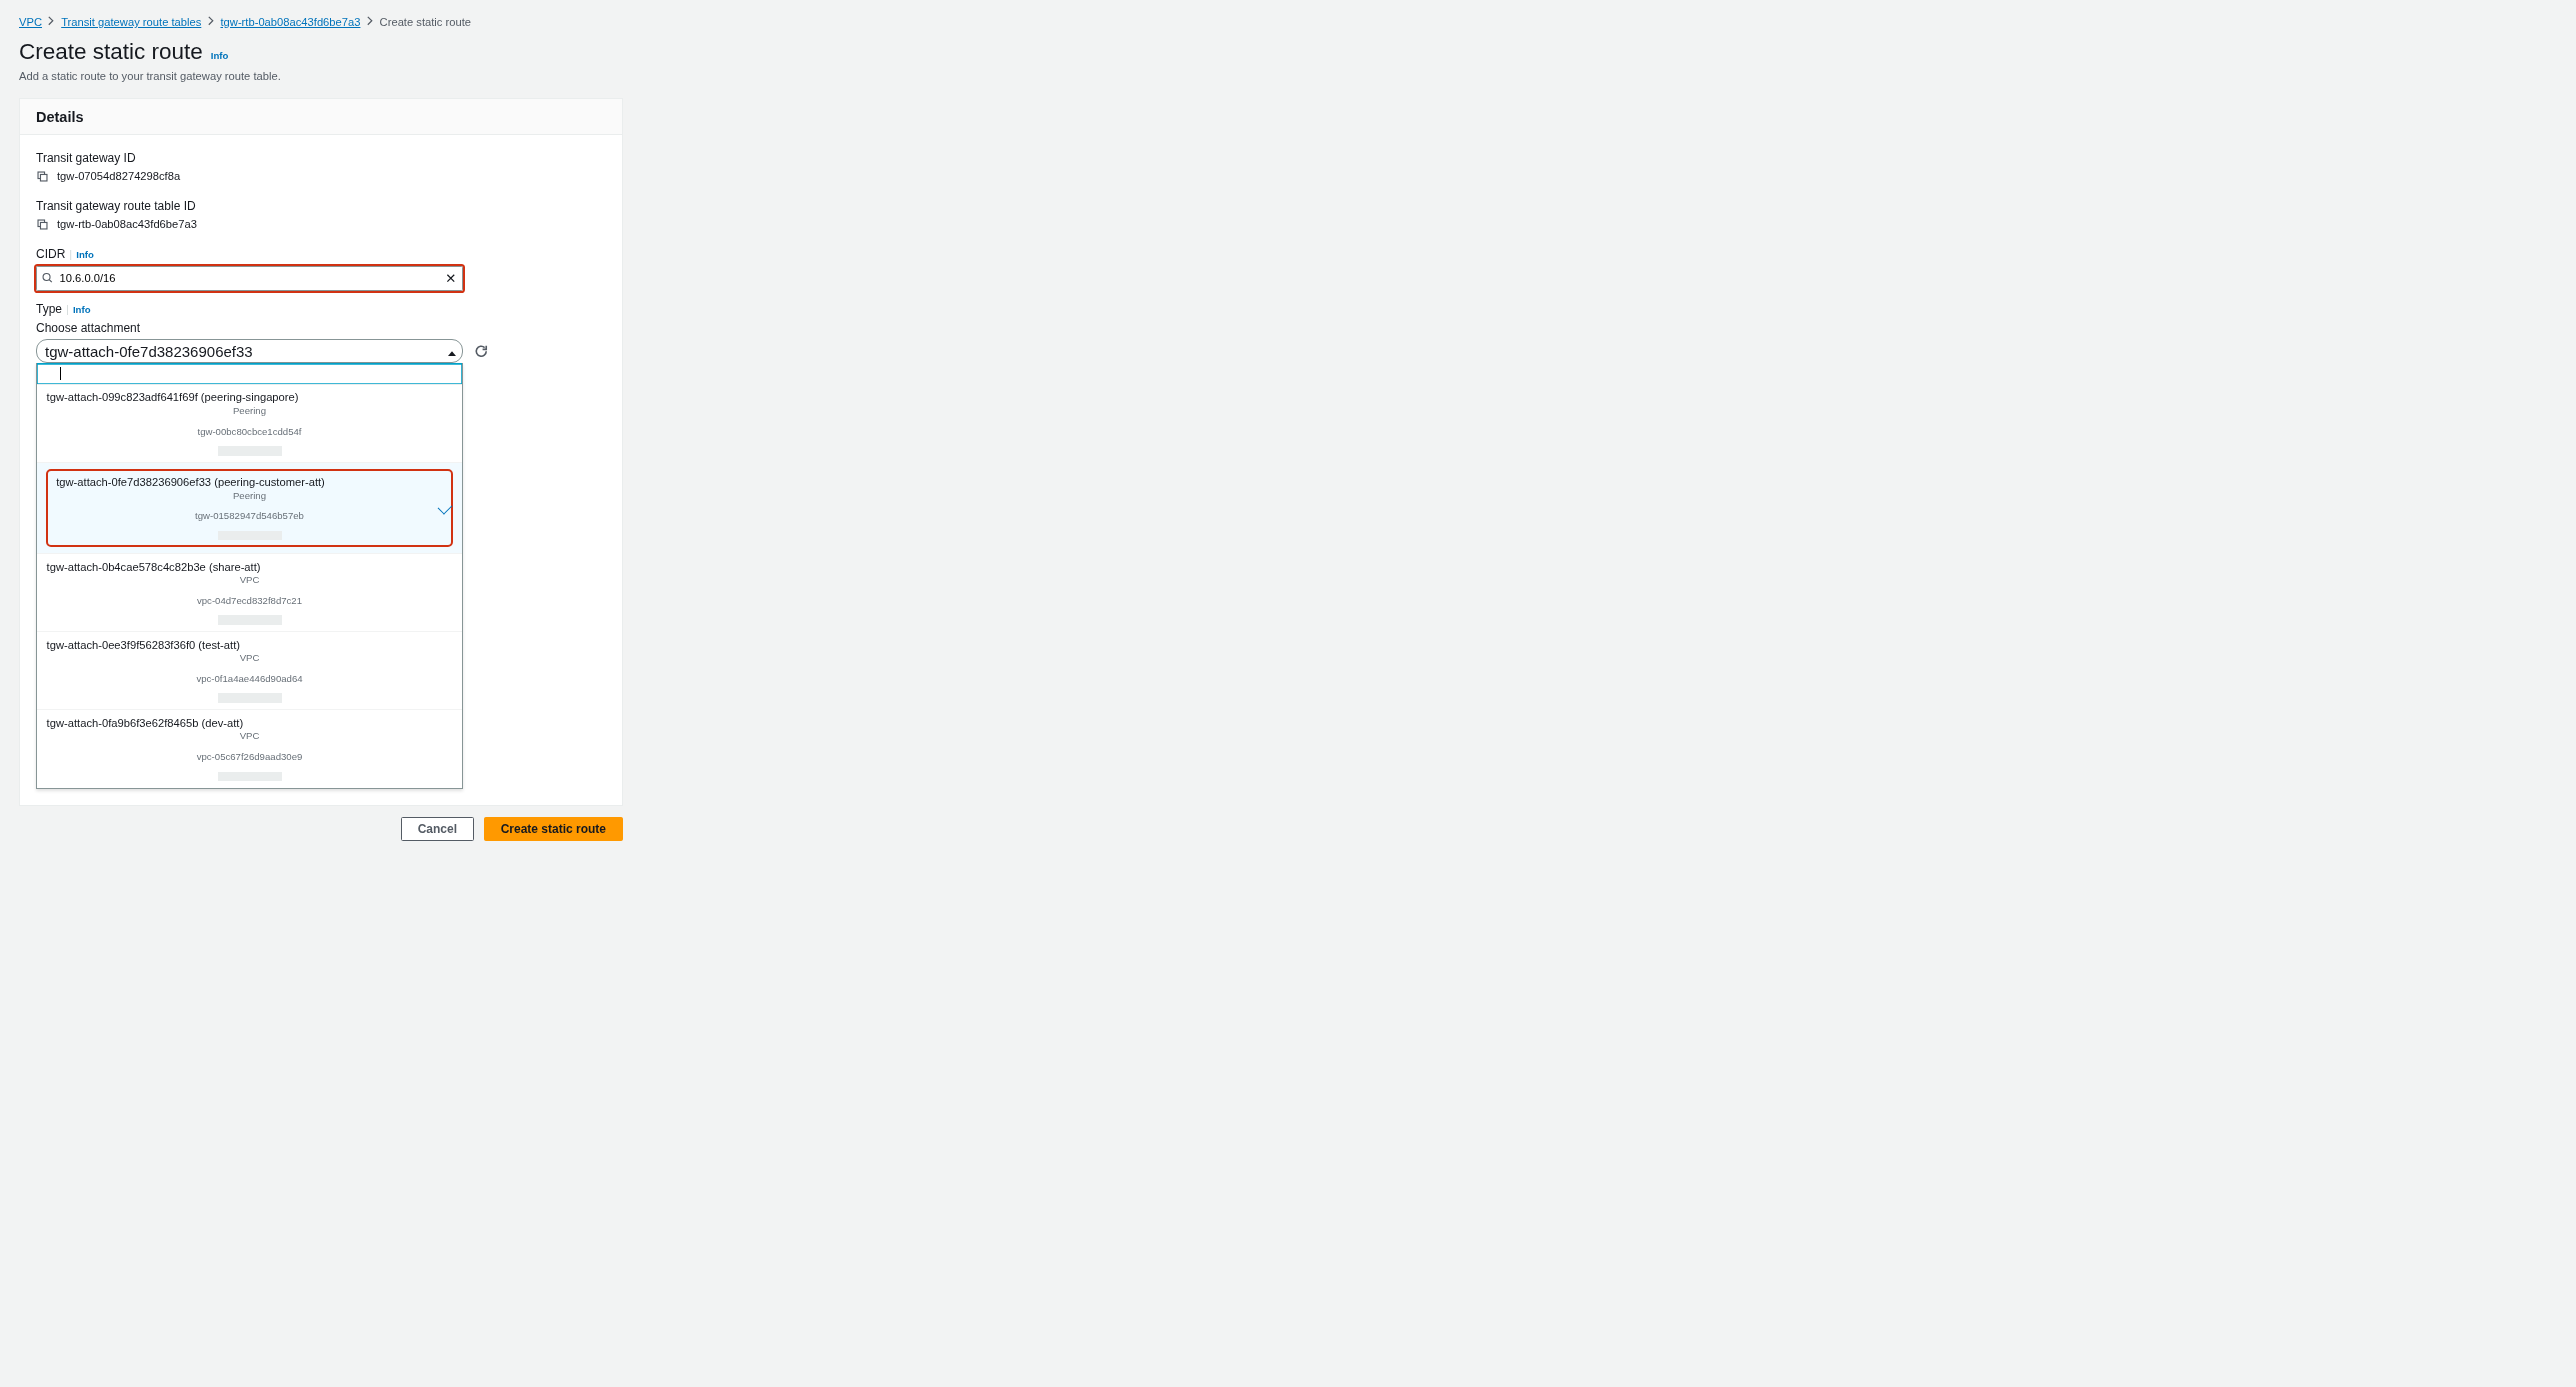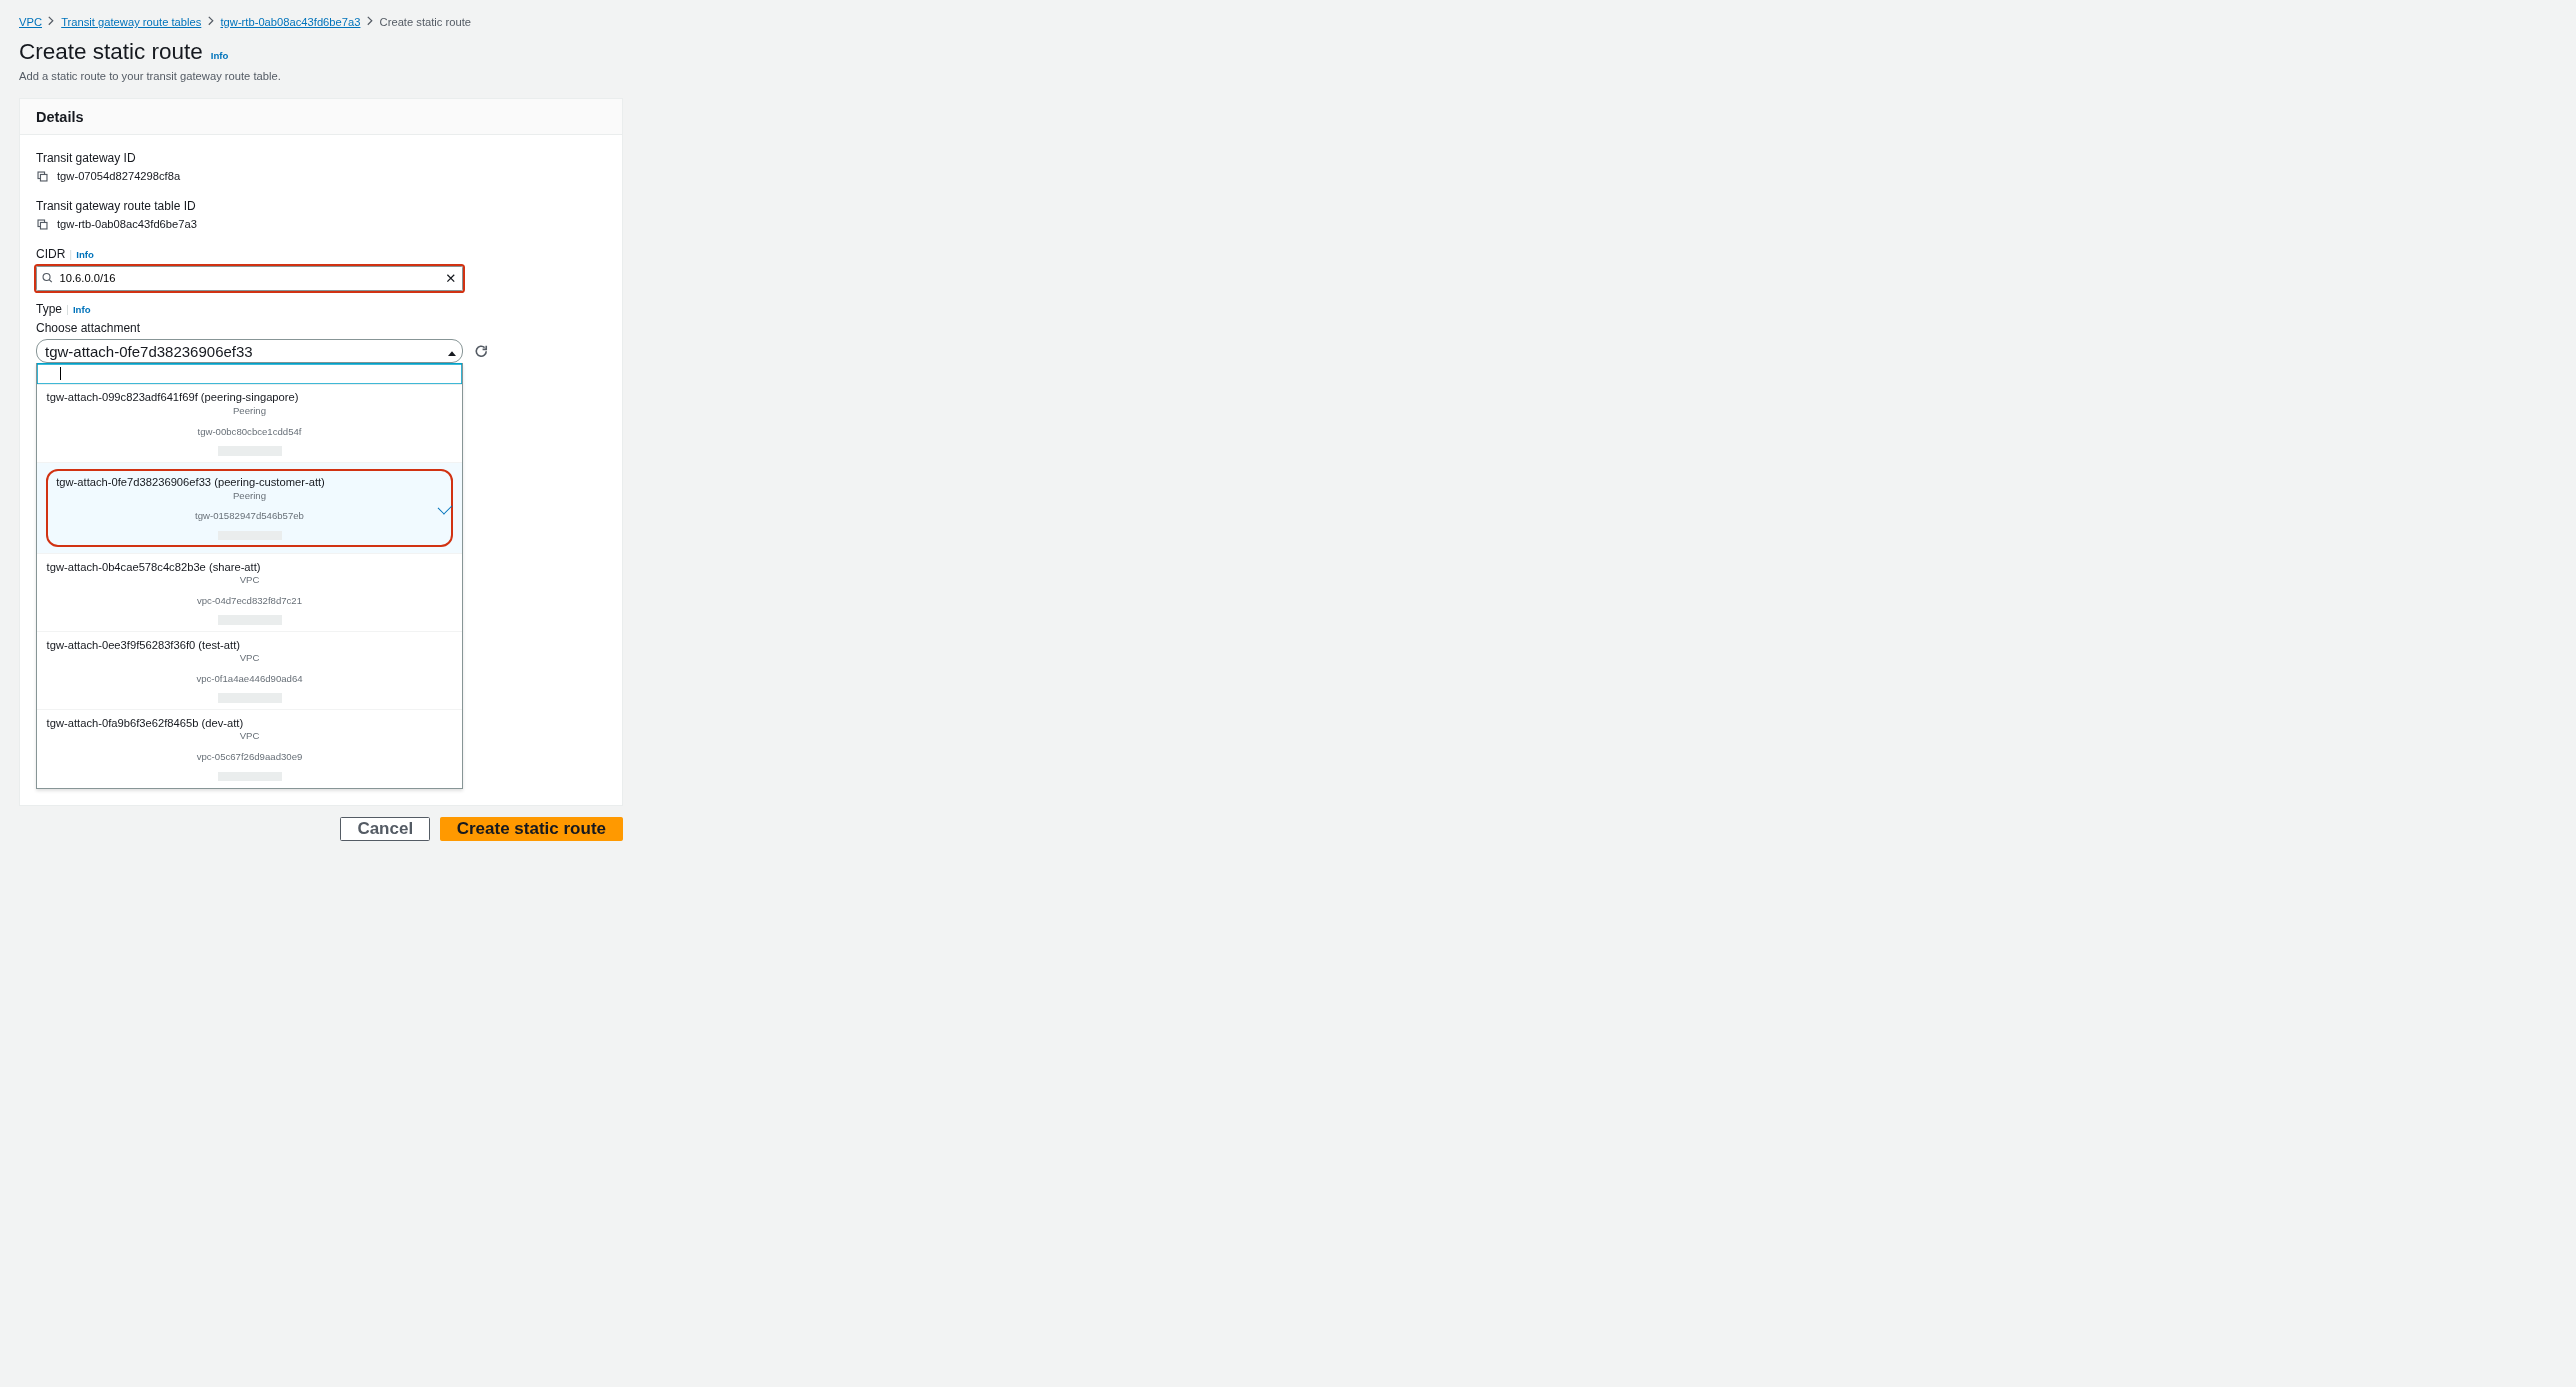--- a/index.html
+++ b/index.html
@@ -151,35 +151,35 @@
   .option.selected { background:#f1faff; }
   .option.selected::after {
     content:""; position:absolute; right:11.2px; top:50%; transform:translateY(-50%);
     width:11.2px; height:8px;
     border-left:1.6px solid #0073bb; border-bottom:1.6px solid #0073bb;
     transform: translateY(-60%) rotate(-45deg);
   }
   .opt-title { font-size:11.2px; color:#16191f; }
   .opt-sub { font-size:9.6px; color:#687078; margin-top:1.6px; display:flex; gap:9.6px; align-items:center;flex-direction:column;}
   .gray-chip { background:#eaeded; width:64px; height:9.6px; display:inline-block;}
-  .opt-highlight { outline: 2.4px solid #d13212; border-radius:10px; margin:1.6px; padding:4.8px 8px;}
+  .opt-highlight { outline: 2.4px solid #d13212; border-radius:3px; margin:1.6px; padding:4.8px 8px;}
 
   .footer-actions {
     width:604px;
     display:flex;
     justify-content:flex-end;
     gap: 9.6px;
     margin-top: 11.2px;
     position: relative;
   }
   .btn {
     height: 24px;
     padding: 0 16px;
     border-radius: 1.6px;
-    font-size:17px;
+    font-size:12px;
     font-weight:700;
     cursor:pointer;
     border:0.8px solid transparent;
     display:inline-flex; align-items:center;
   }
   .btn-secondary { background:#fff; border-color:#545b64; color:#545b64;}
   .btn-primary { background:#ff9900; border-color:#ff9900; color:#16191f;}
 </style>
 </head>
 <body>

